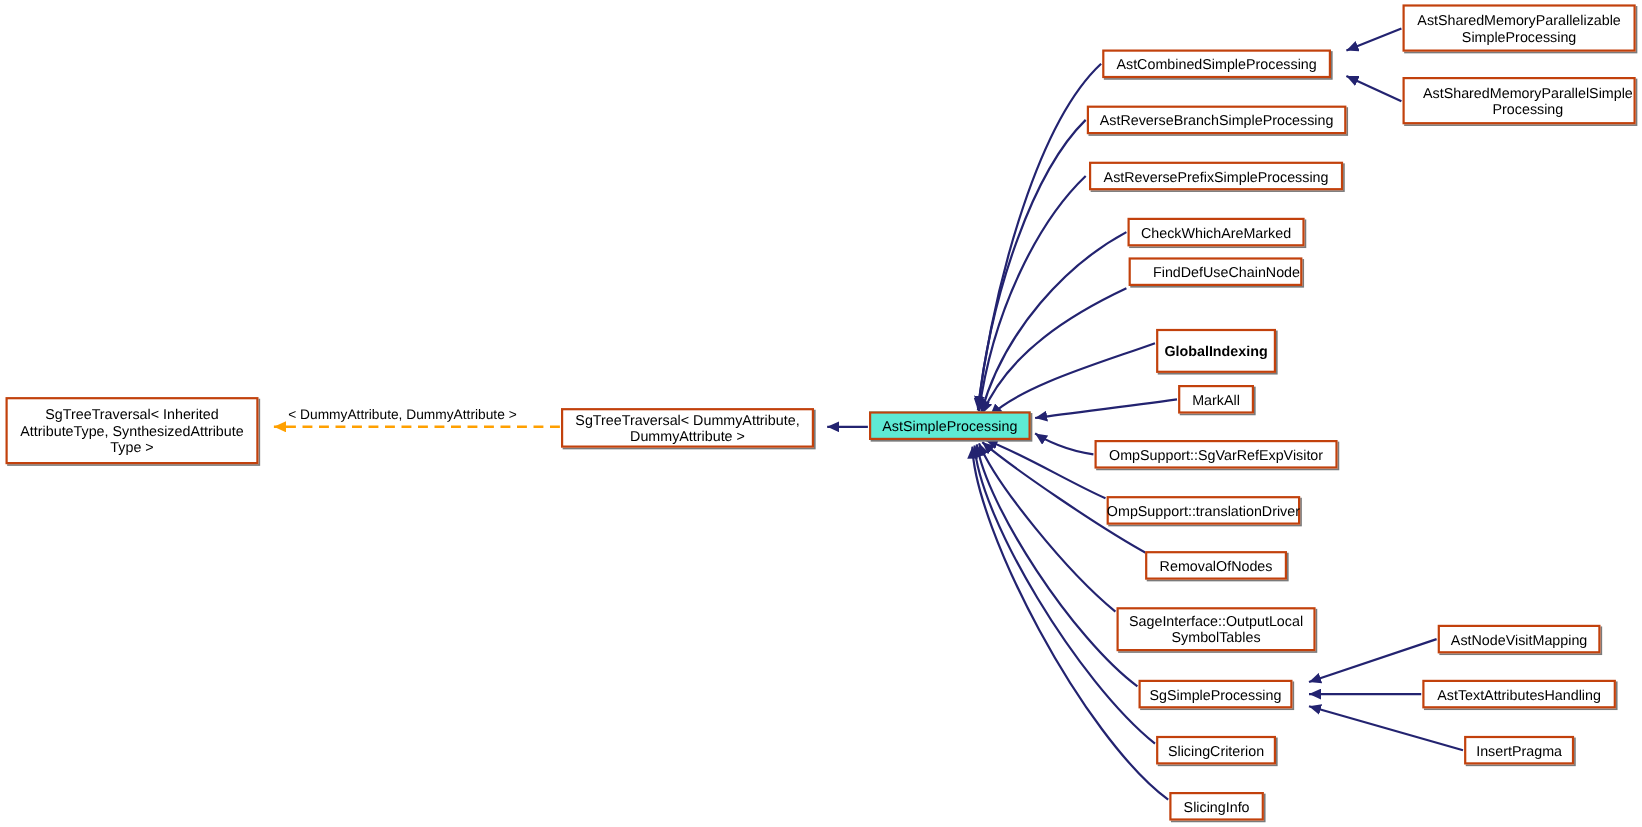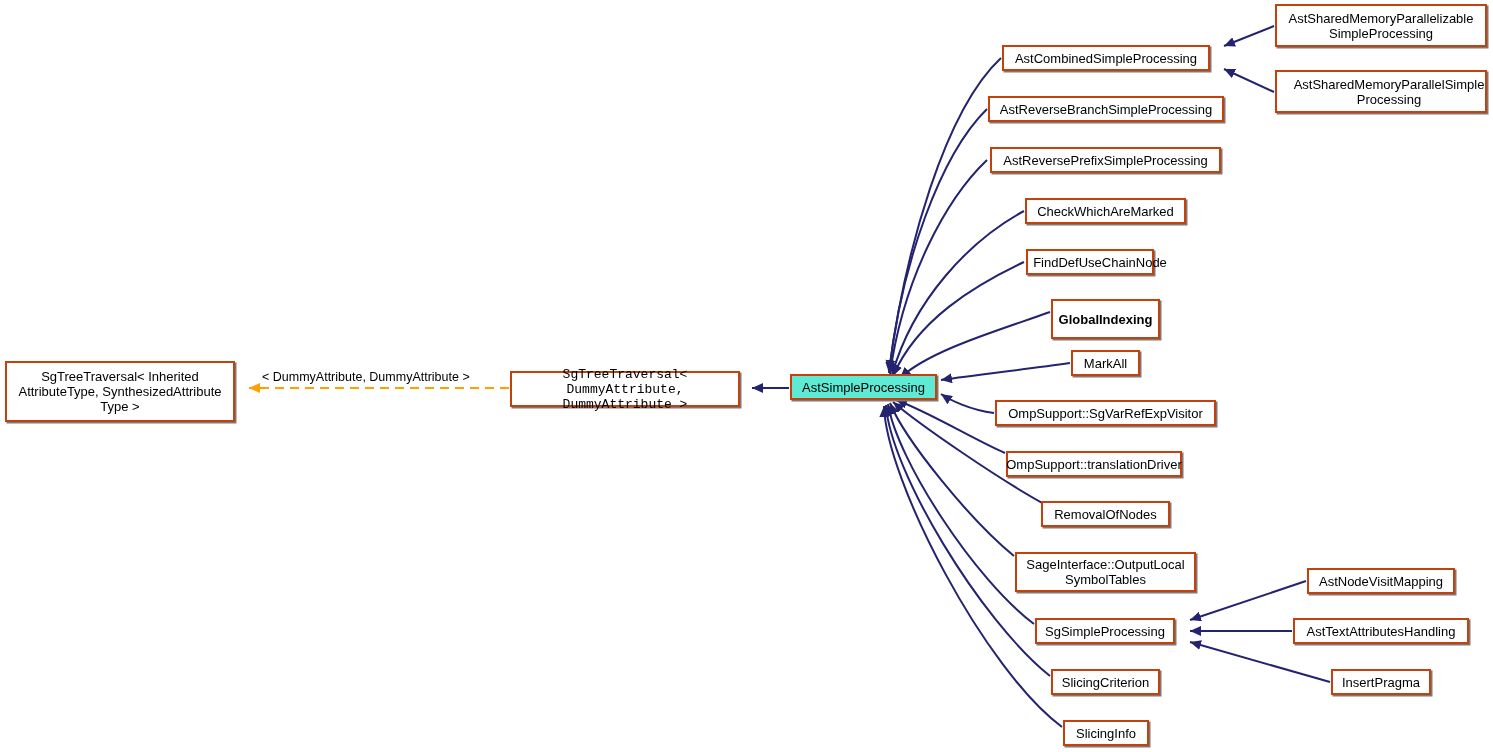--- a/index.html
+++ b/index.html
@@ -102,34 +102,34 @@
       <path d="M 1330 682 L 1190 642" marker-end="url(#arrow-blue)"></path>
     </g>
   </svg>
 
   <div class="edge-label" style="left:262px; top:370px;">&lt; DummyAttribute, DummyAttribute &gt;</div>
 
   <div class="node" style="left:5px; top:361px; width:230px; height:61px;">SgTreeTraversal&lt; Inherited
 AttributeType, SynthesizedAttribute
 Type &gt;</div>
 
-  <div class="node" style="left:510px; top:371px; width:230px; height:36px;font-family:Liberation Mono, monospace;">SgTreeTraversal&lt; DummyAttribute,
+  <div class="node" style="left:510px; top:371px; width:230px; height:36px;">SgTreeTraversal&lt; DummyAttribute,
 DummyAttribute &gt;</div>
 
   <div class="node current" style="left:790px; top:374px; width:147px; height:26px;">AstSimpleProcessing</div>
 
   <div class="node" style="left:1002px; top:45px; width:208px; height:26px;">AstCombinedSimpleProcessing</div>
 
   <div class="node" style="left:990px; top:147px; width:231px; height:26px;">AstReversePrefixSimpleProcessing</div>
 
   <div class="node" style="left:988px; top:96px; width:236px; height:26px;">AstReverseBranchSimpleProcessing</div>
 
   <div class="node" style="left:1025px; top:198px; width:161px; height:26px;">CheckWhichAreMarked</div>
 
-  <div class="node" style="left:1026px; top:249px; width:128px; height:26px;padding-left:24px;">FindDefUseChainNode</div>
+  <div class="node" style="left:1026px; top:234px; width:158px; height:26px;padding-left:24px;">FindDefUseChainNode</div>
 
   <div class="node" style="left:1051px; top:299px; width:109px; height:40px;font-weight:bold;">GlobalIndexing</div>
 
   <div class="node" style="left:1071px; top:350px; width:69px; height:26px;">MarkAll</div>
 
   <div class="node" style="left:995px; top:400px; width:221px; height:26px;">OmpSupport::SgVarRefExpVisitor</div>
 
   <div class="node" style="left:1006px; top:451px; width:176px; height:26px;">OmpSupport::translationDriver</div>
 
   <div class="node" style="left:1041px; top:501px; width:129px; height:26px;">RemovalOfNodes</div>

